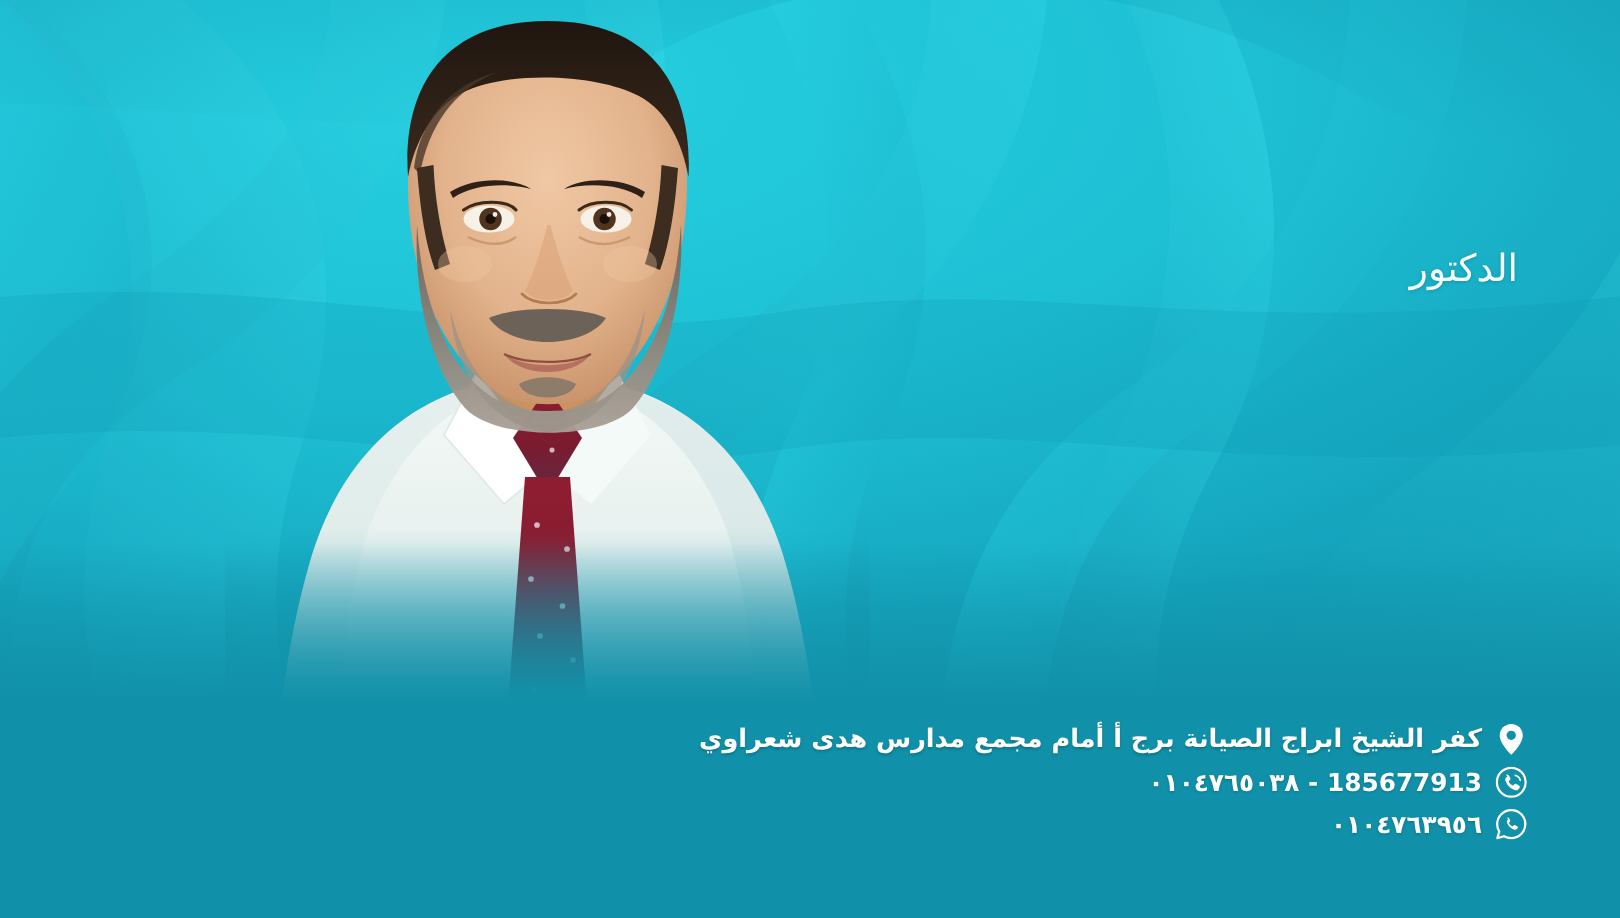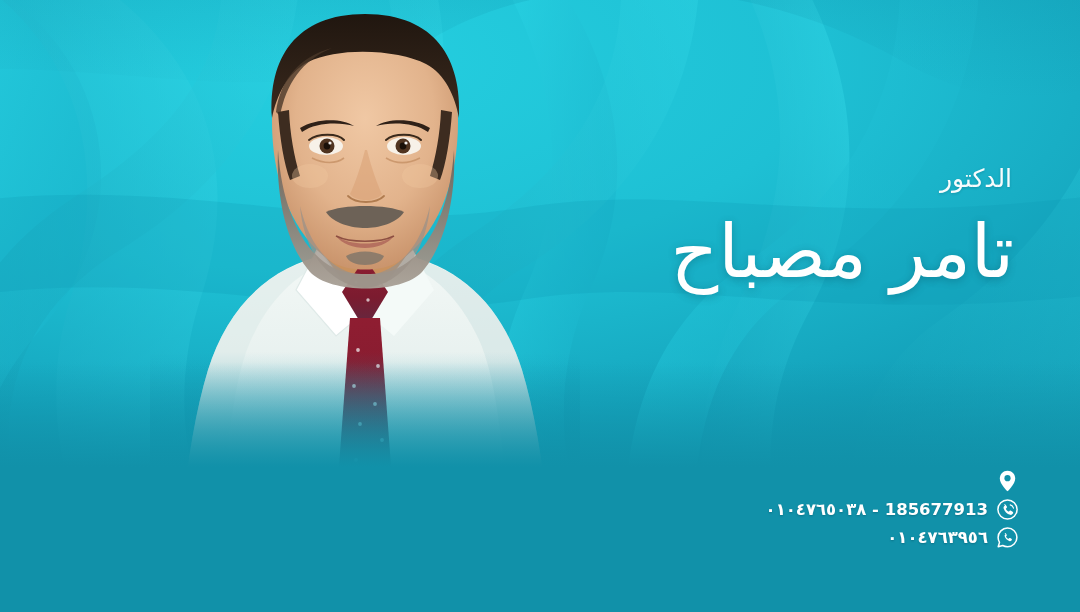--- a/index.html
+++ b/index.html
@@ -49,21 +49,21 @@
     text-align:right;
     direction:rtl;
   }
   .doctor-word{
     color:#ffffff;
     font-size:25px;
     font-weight:400;
     letter-spacing:1px;
     line-height:1;
     opacity:.97;
-    margin:0 2px 21px 0;
+    margin:0 2px 4px 0;
     text-shadow:0 1px 3px rgba(0,60,75,.25);
   }
   .doctor-name{
     color:#ffffff;
     font-size:74px;
     font-weight:400;
     line-height:1.08;
     margin:0 0 10px 0;
     white-space:nowrap;
     text-shadow:0 2px 8px rgba(0,60,75,.30);
@@ -87,21 +87,21 @@
     text-align:right;
   }
   .contact-row{
     display:flex;
     flex-direction:row;
     align-items:center;
     justify-content:flex-start;
     gap:8px;
     margin-bottom:6px;
   }
-  .contact-row:last-child{margin-bottom:16px;}
+  .contact-row:last-child{margin-bottom:4px;}
   .c-icon{
     flex:0 0 auto;
     width:22px;height:22px;
     display:inline-flex;align-items:center;justify-content:center;
   }
   .c-icon svg{display:block;}
   .c-text{
     color:#ffffff;
     font-size:17px;
     font-weight:bold;
@@ -298,34 +298,34 @@
         <ellipse cx="270" cy="176" rx="18" ry="12" fill="#f2c8a0" opacity=".35"></ellipse>
       </g>
     </svg>
     <div class="portrait-fade"></div>
   </div>
 
   <div class="bg-bottom"></div>
 
   <div class="text-block">
     <div class="doctor-word">الدكتور</div>
-    <div class="doctor-name">تامر مصباح</div>
     <div class="credentials">
     </div>
   </div>
 
   <div class="contact">
 
     <div class="contact-row">
       <span class="c-icon">
         <svg width="17" height="22" viewBox="0 0 17 22" xmlns="http://www.w3.org/2000/svg">
           <path d="M8.5 0.7C4.2 0.7 0.8 4.1 0.8 8.4c0 5.6 7.7 12.9 7.7 12.9s7.7-7.3 7.7-12.9C16.2 4.1 12.8 0.7 8.5 0.7z" fill="#ffffff"></path>
           <circle cx="8.5" cy="8.2" r="3.1" fill="#1191a9"></circle>
         </svg>
       </span>
+      <span class="c-text">كفر الشيخ ابراج الصيانة برج أ أمام مجمع مدارس هدى شعراوي</span>
     </div>
 
     <div class="contact-row">
       <span class="c-icon">
         <svg width="21" height="21" viewBox="0 0 21 21" xmlns="http://www.w3.org/2000/svg">
           <circle cx="10.5" cy="10.5" r="9.6" fill="none" stroke="#ffffff" stroke-width="1.5"></circle>
           <path d="M7.0 5.6c.6-.5 1.4-.4 1.8.3l1 1.6c.3.5.2 1.1-.2 1.5l-.6.5c-.2.2-.2.4-.1.6.5 1.1 1.4 2 2.5 2.5.2.1.5.1.6-.1l.5-.6c.4-.4 1-.5 1.5-.2l1.6 1c.7.4.8 1.3.3 1.8l-.8.8c-.5.5-1.2.7-1.9.5-3.2-.9-5.7-3.4-6.6-6.6-.2-.7 0-1.4.5-1.9l.9-.7z" fill="#ffffff"></path>
           <path d="M13.2 5.9c1.6.4 2.9 1.7 3.3 3.3" fill="none" stroke="#ffffff" stroke-width="1.1" stroke-linecap="round"></path>
         </svg>
       </span>

